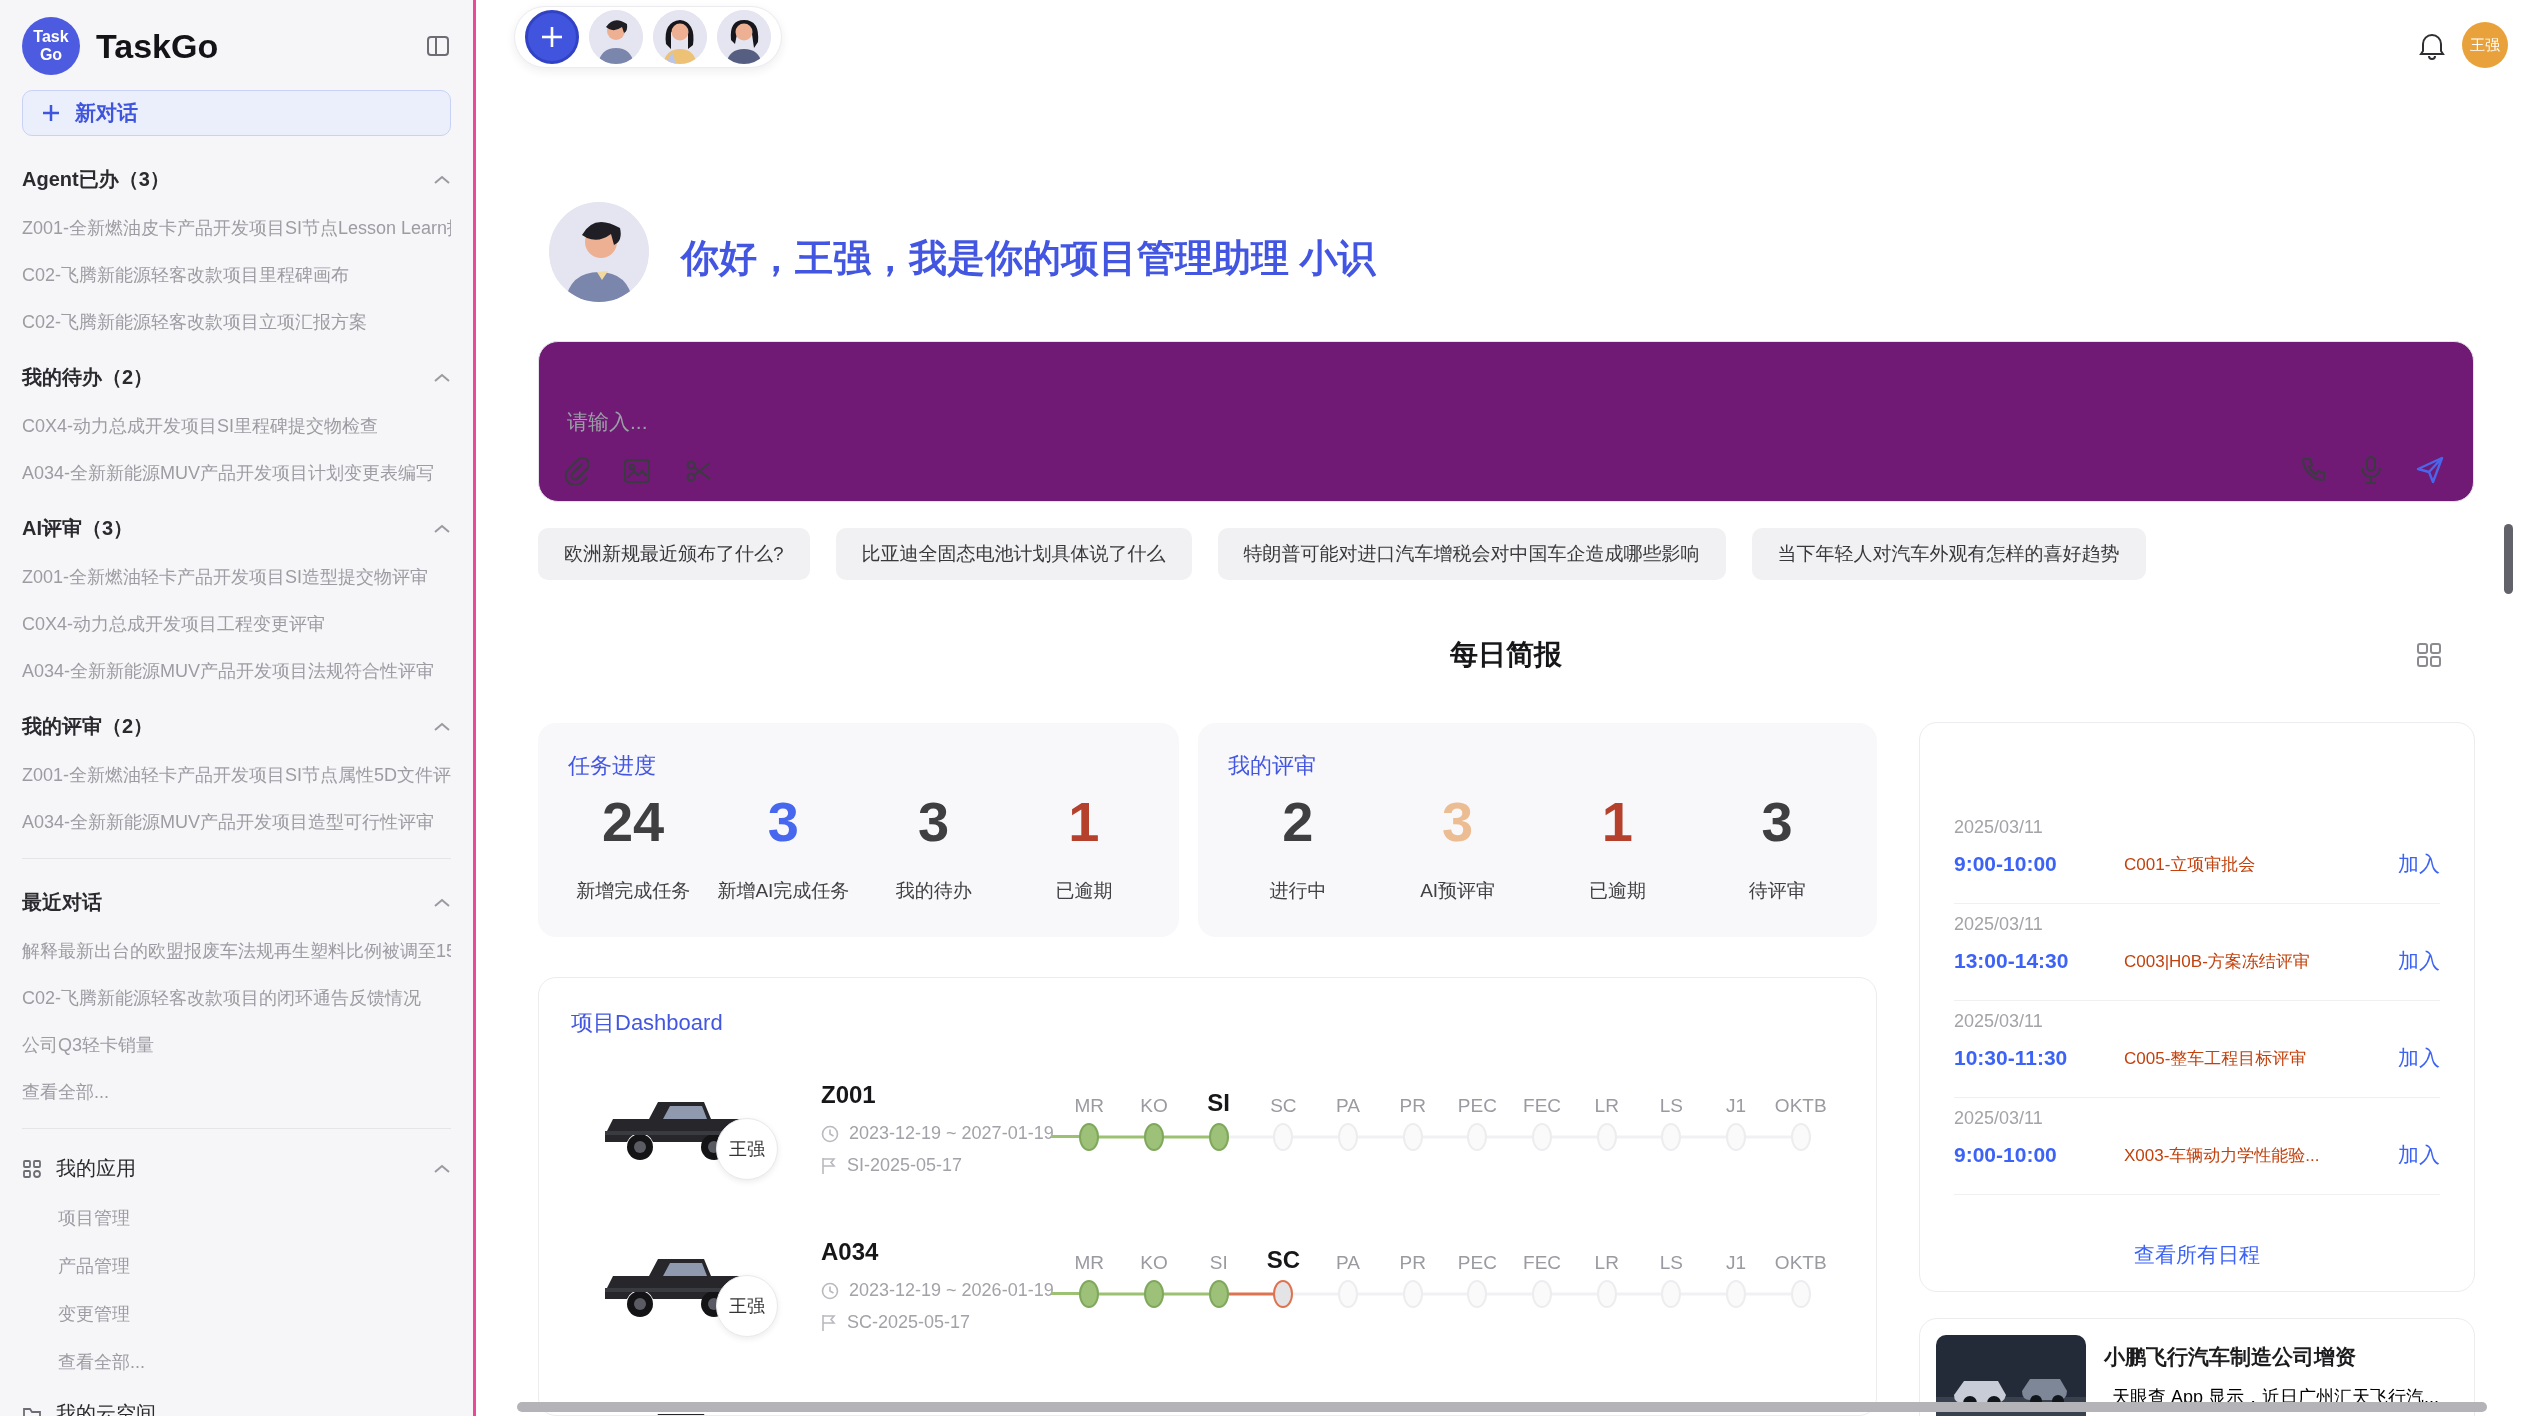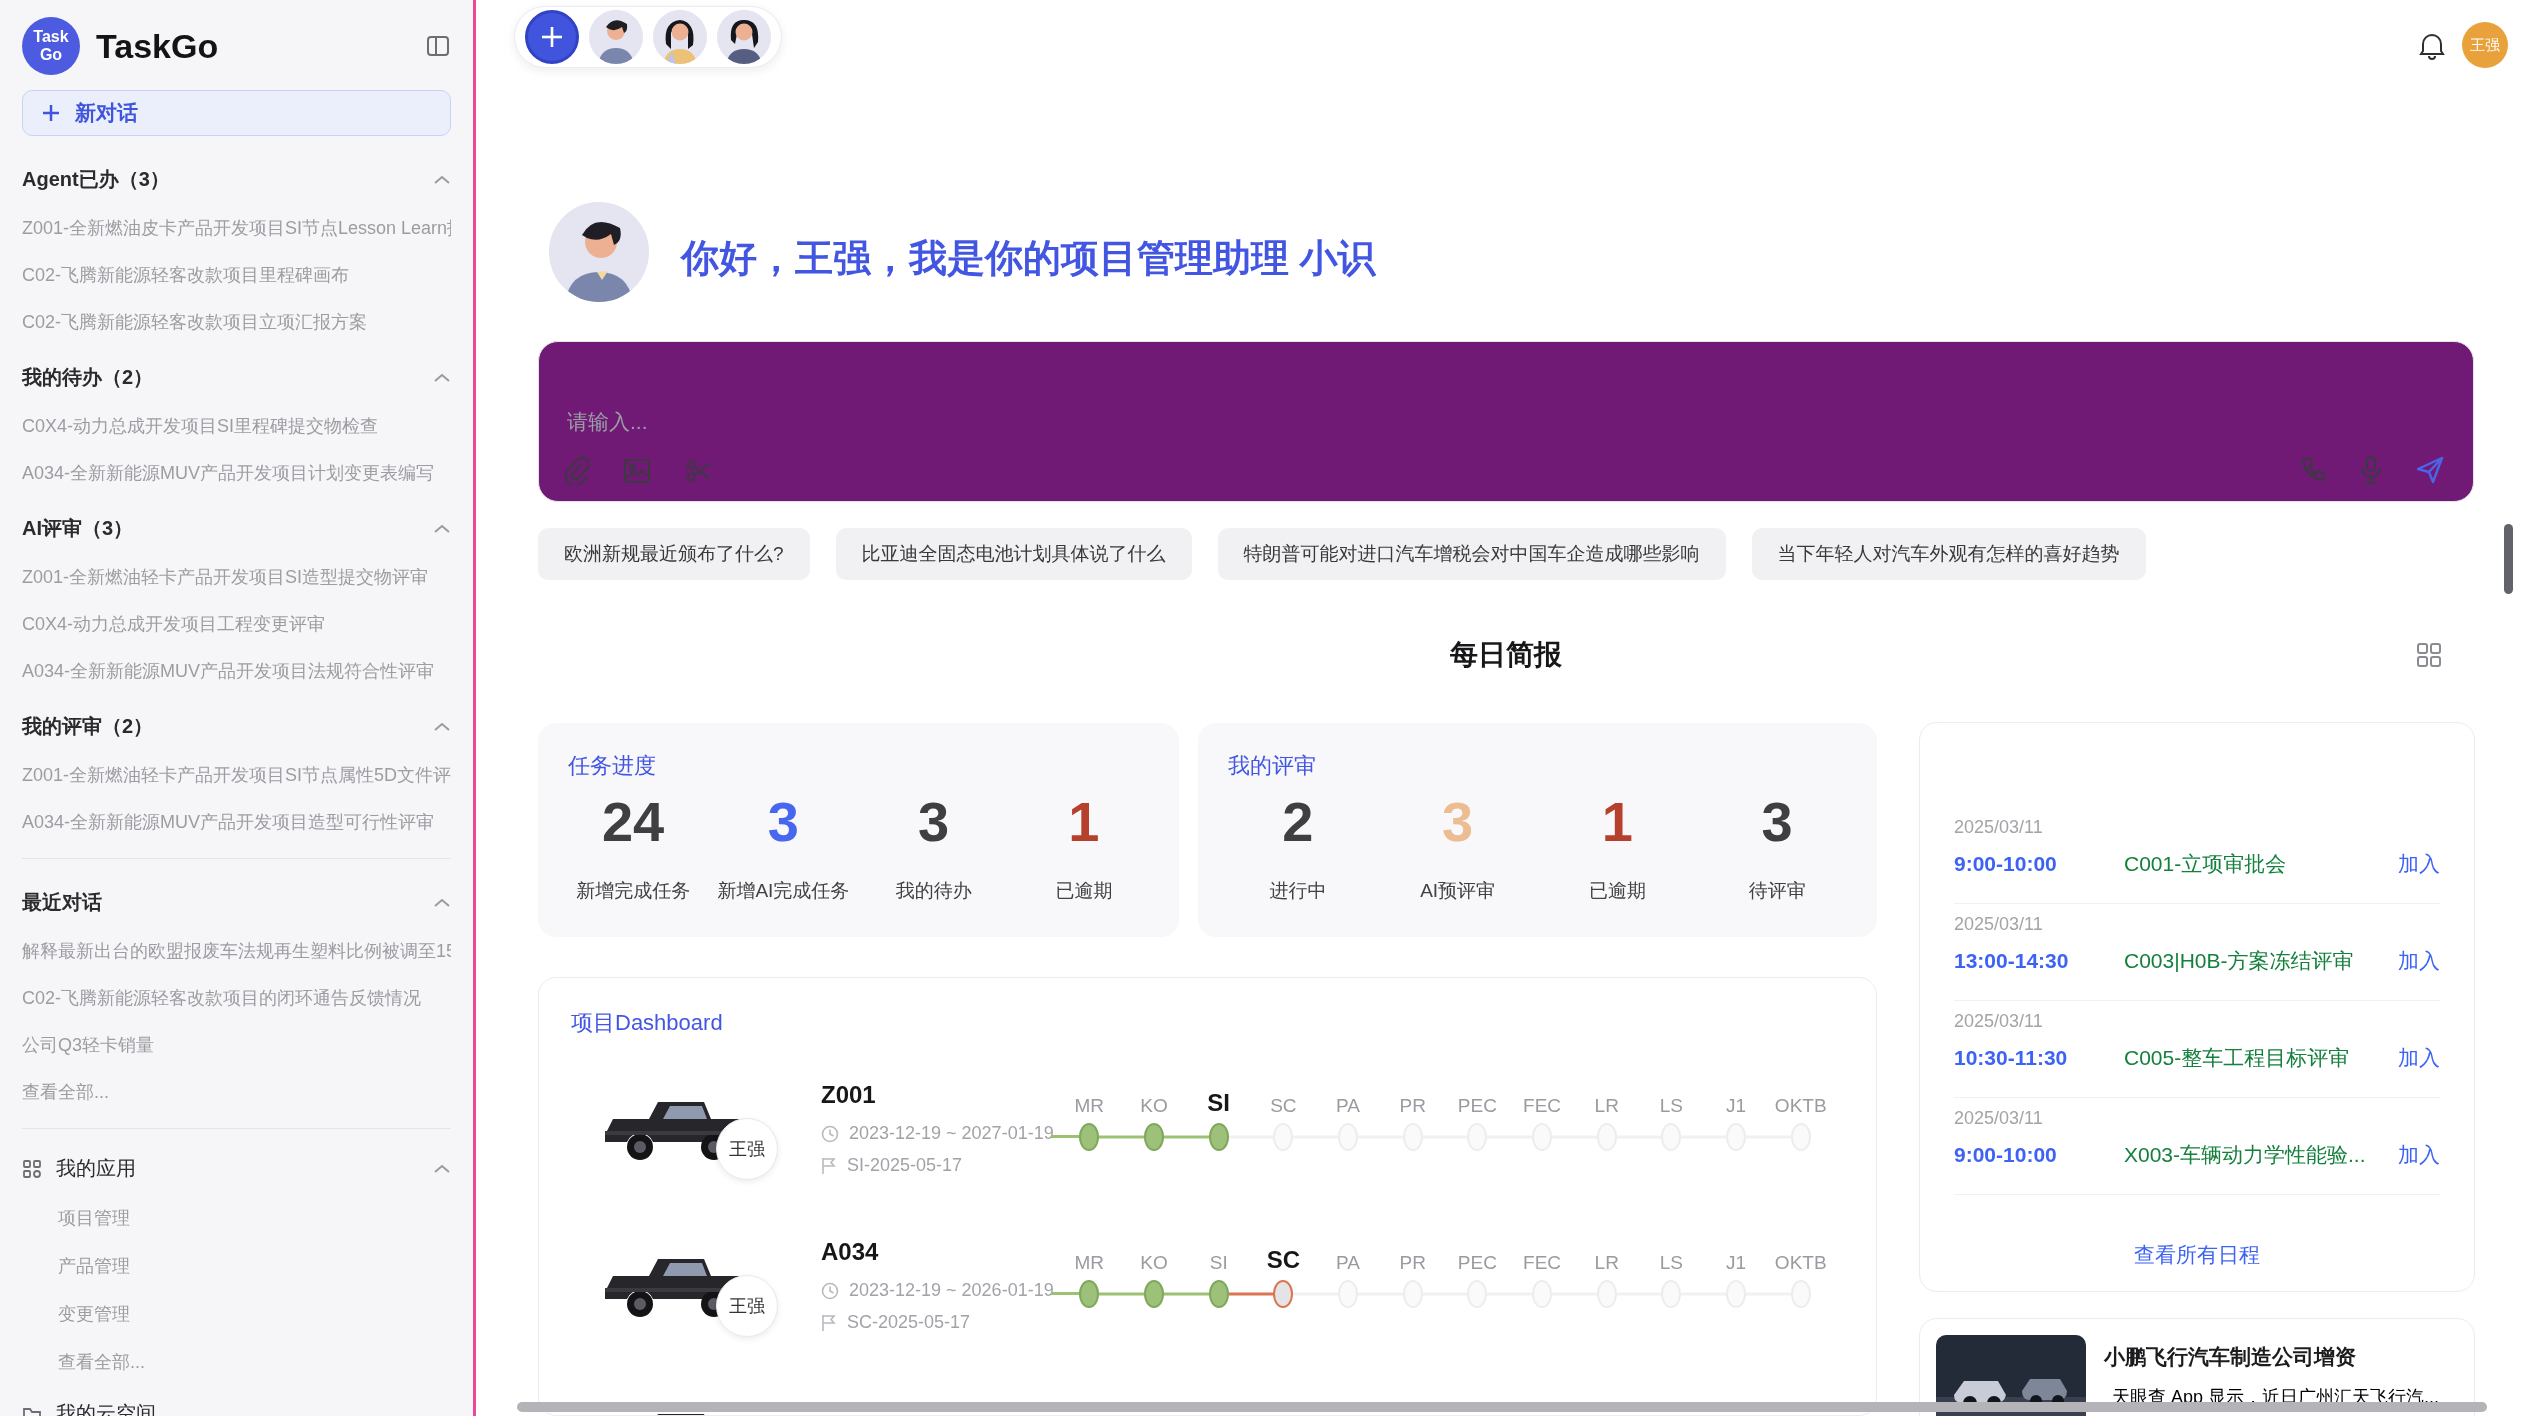--- a/index.html
+++ b/index.html
@@ -98,21 +98,21 @@
 
   
   .sched { position:absolute; left:1919px; top:722px; width:556px; height:570px;
     background:#fff; border:1px solid #ececef; border-radius:18px; }
   .sched-title { position:absolute; top:30px; left:0; right:0; text-align:center; font-size:23px; color:#4356e2; }
   .sched-list { position:absolute; left:34px; right:34px; top:84px; }
   .sched-item { height:97px; border-bottom:1px solid #f0f0f2; padding-top:10px; }
   .sch-date { font-size:18px; color:#a3a3a8; }
   .sch-row { display:flex; align-items:center; margin-top:12px; }
   .sch-time { width:170px; font-size:21px; color:#3d63f6; font-weight:600; }
-  .sch-name { flex:1; font-size:21px; color:#15803d; white-space:nowrap; overflow:hidden; }
+  .sch-name { flex:1; font-size:17px; color:#c2410c; white-space:nowrap; overflow:hidden; }
   .sch-join { font-size:21px; color:#3d63f6; cursor:pointer; }
   .sched-foot { position:absolute; bottom:22px; left:0; right:0; text-align:center; font-size:21px; color:#3d63f6; cursor:pointer; }
 
   .news { position:absolute; left:1919px; top:1318px; width:556px; height:140px;
     background:#fff; border:1px solid #ececef; border-radius:18px; padding:16px; display:flex; gap:18px; overflow:hidden; }
   .news-img { width:150px; height:96px; border-radius:10px; overflow:hidden; flex:none; }
   .news-title { font-size:21px; font-weight:bold; color:#1c1c1e; margin-top:8px; }
   .news-snippet { font-size:18px; color:#000000; margin-top:14px; white-space:nowrap; overflow:hidden;margin-left:8px; }
 
   

